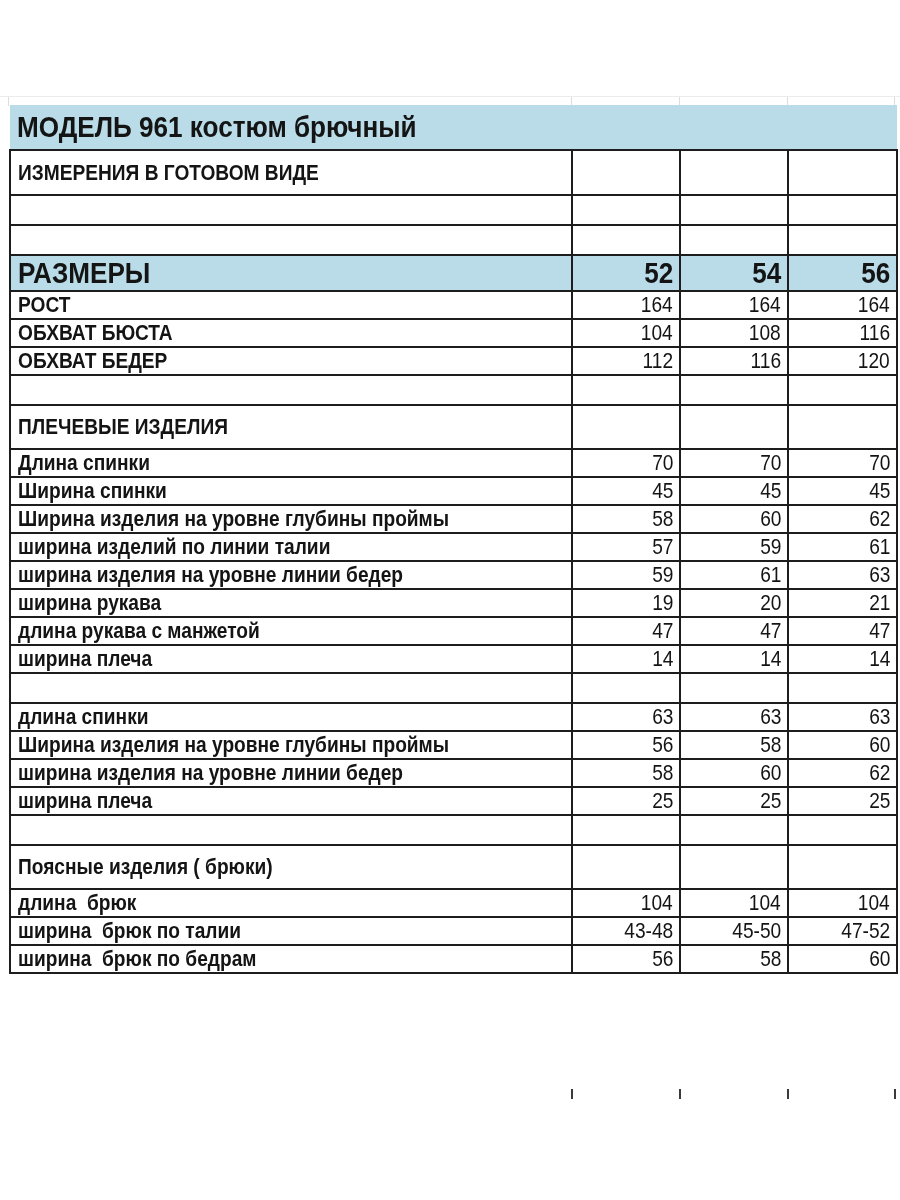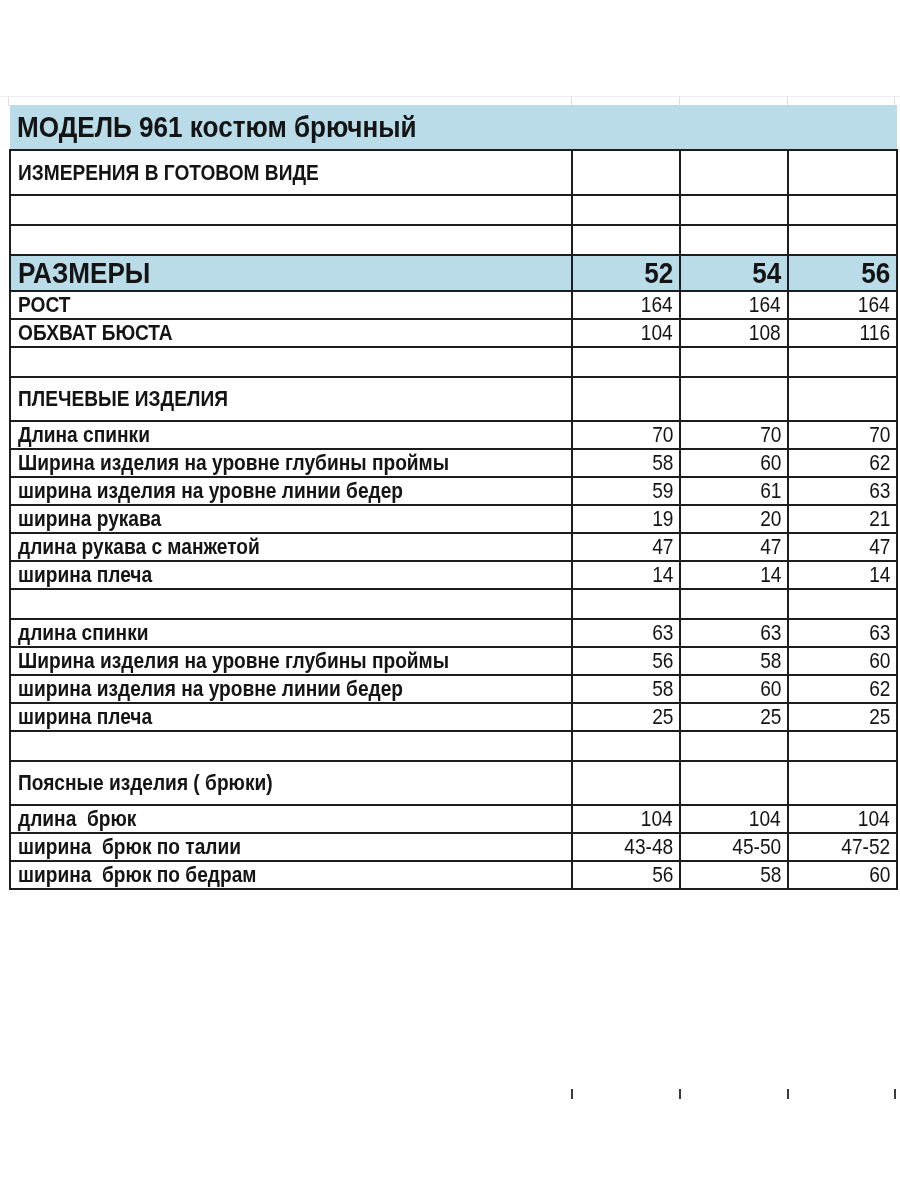--- a/index.html
+++ b/index.html
@@ -111,43 +111,61 @@
           <td class="value"><span class="cin t-value">164</span></td>
           <td class="value"><span class="cin t-value">164</span></td>
           <td class="value"><span class="cin t-value">164</span></td>
         </tr>
         <tr class="r-data">
           <td class="label"><span class="cin t-label">ОБХВАТ БЮСТА</span></td>
           <td class="value"><span class="cin t-value">104</span></td>
           <td class="value"><span class="cin t-value">108</span></td>
           <td class="value"><span class="cin t-value">116</span></td>
         </tr>
+        <tr class="r-data">
+          <td class="label"><span class="cin t-label">ОБХВАТ БЕДЕР</span></td>
+          <td class="value"><span class="cin t-value">112</span></td>
+          <td class="value"><span class="cin t-value">116</span></td>
+          <td class="value"><span class="cin t-value">120</span></td>
+        </tr>
         <tr class="r-empty">
           <td class="label"><span class="cin t-label"></span></td>
           <td class="value"><span class="cin t-value"></span></td>
           <td class="value"><span class="cin t-value"></span></td>
           <td class="value"><span class="cin t-value"></span></td>
         </tr>
         <tr class="r-section">
           <td class="label"><span class="cin t-label">ПЛЕЧЕВЫЕ ИЗДЕЛИЯ</span></td>
           <td class="value"><span class="cin t-value"></span></td>
           <td class="value"><span class="cin t-value"></span></td>
           <td class="value"><span class="cin t-value"></span></td>
         </tr>
         <tr class="r-data">
           <td class="label"><span class="cin t-label">Длина спинки</span></td>
           <td class="value"><span class="cin t-value">70</span></td>
           <td class="value"><span class="cin t-value">70</span></td>
           <td class="value"><span class="cin t-value">70</span></td>
         </tr>
         <tr class="r-data">
+          <td class="label"><span class="cin t-label">Ширина спинки</span></td>
+          <td class="value"><span class="cin t-value">45</span></td>
+          <td class="value"><span class="cin t-value">45</span></td>
+          <td class="value"><span class="cin t-value">45</span></td>
+        </tr>
+        <tr class="r-data">
           <td class="label"><span class="cin t-label">Ширина изделия на уровне глубины проймы</span></td>
           <td class="value"><span class="cin t-value">58</span></td>
           <td class="value"><span class="cin t-value">60</span></td>
           <td class="value"><span class="cin t-value">62</span></td>
+        </tr>
+        <tr class="r-data">
+          <td class="label"><span class="cin t-label">ширина изделий по линии талии</span></td>
+          <td class="value"><span class="cin t-value">57</span></td>
+          <td class="value"><span class="cin t-value">59</span></td>
+          <td class="value"><span class="cin t-value">61</span></td>
         </tr>
         <tr class="r-data">
           <td class="label"><span class="cin t-label">ширина изделия на уровне линии бедер</span></td>
           <td class="value"><span class="cin t-value">59</span></td>
           <td class="value"><span class="cin t-value">61</span></td>
           <td class="value"><span class="cin t-value">63</span></td>
         </tr>
         <tr class="r-data">
           <td class="label"><span class="cin t-label">ширина рукава</span></td>
           <td class="value"><span class="cin t-value">19</span></td>

